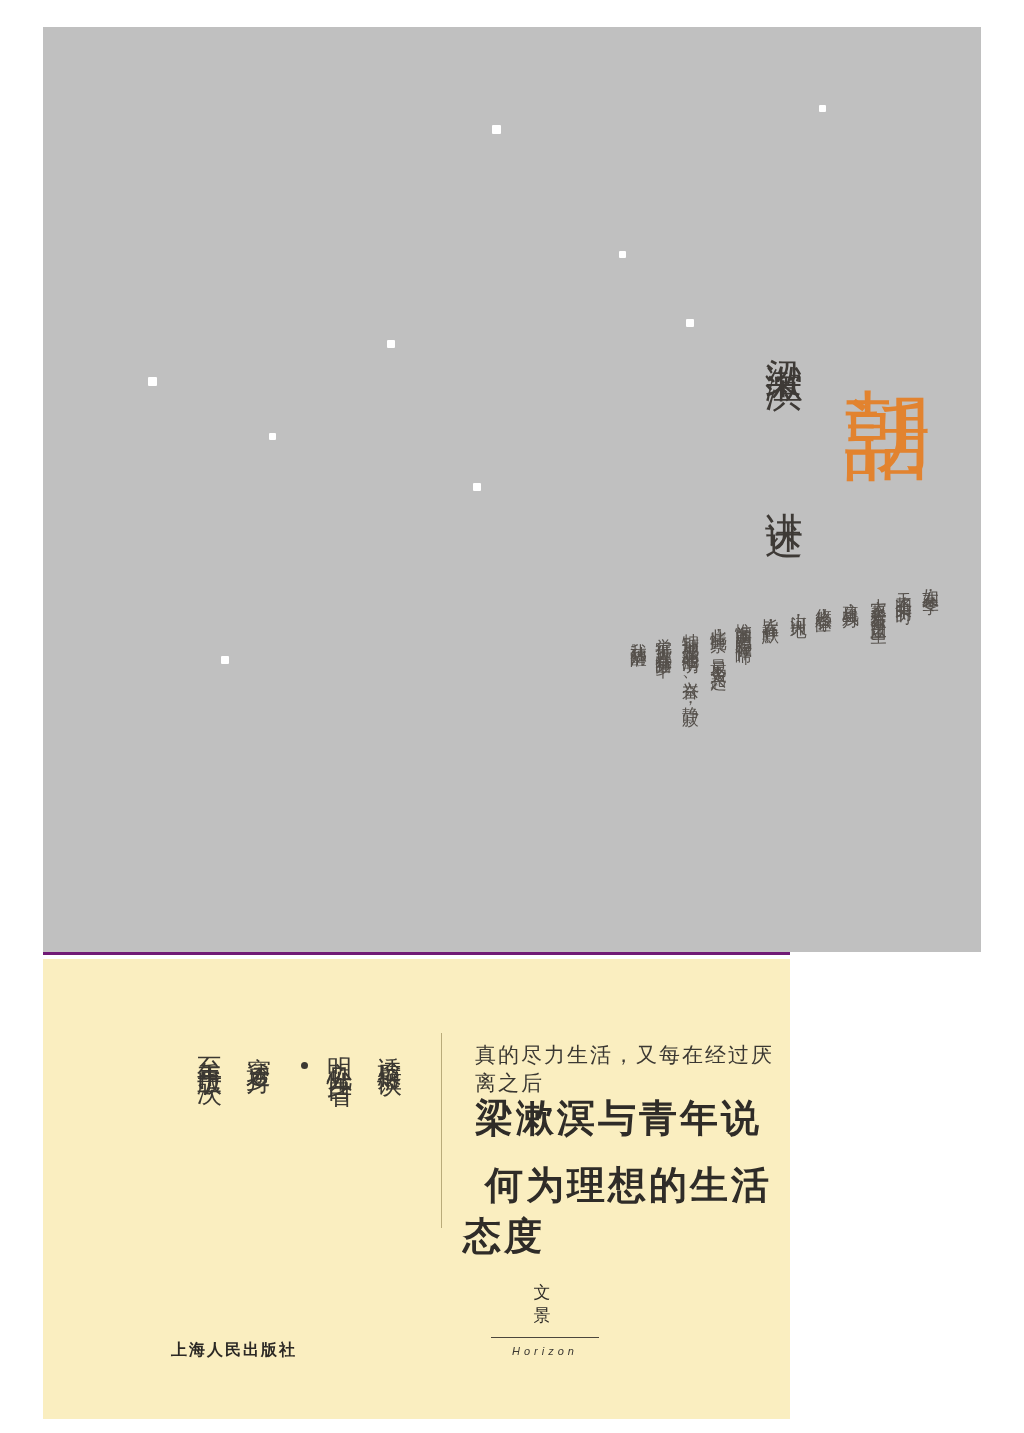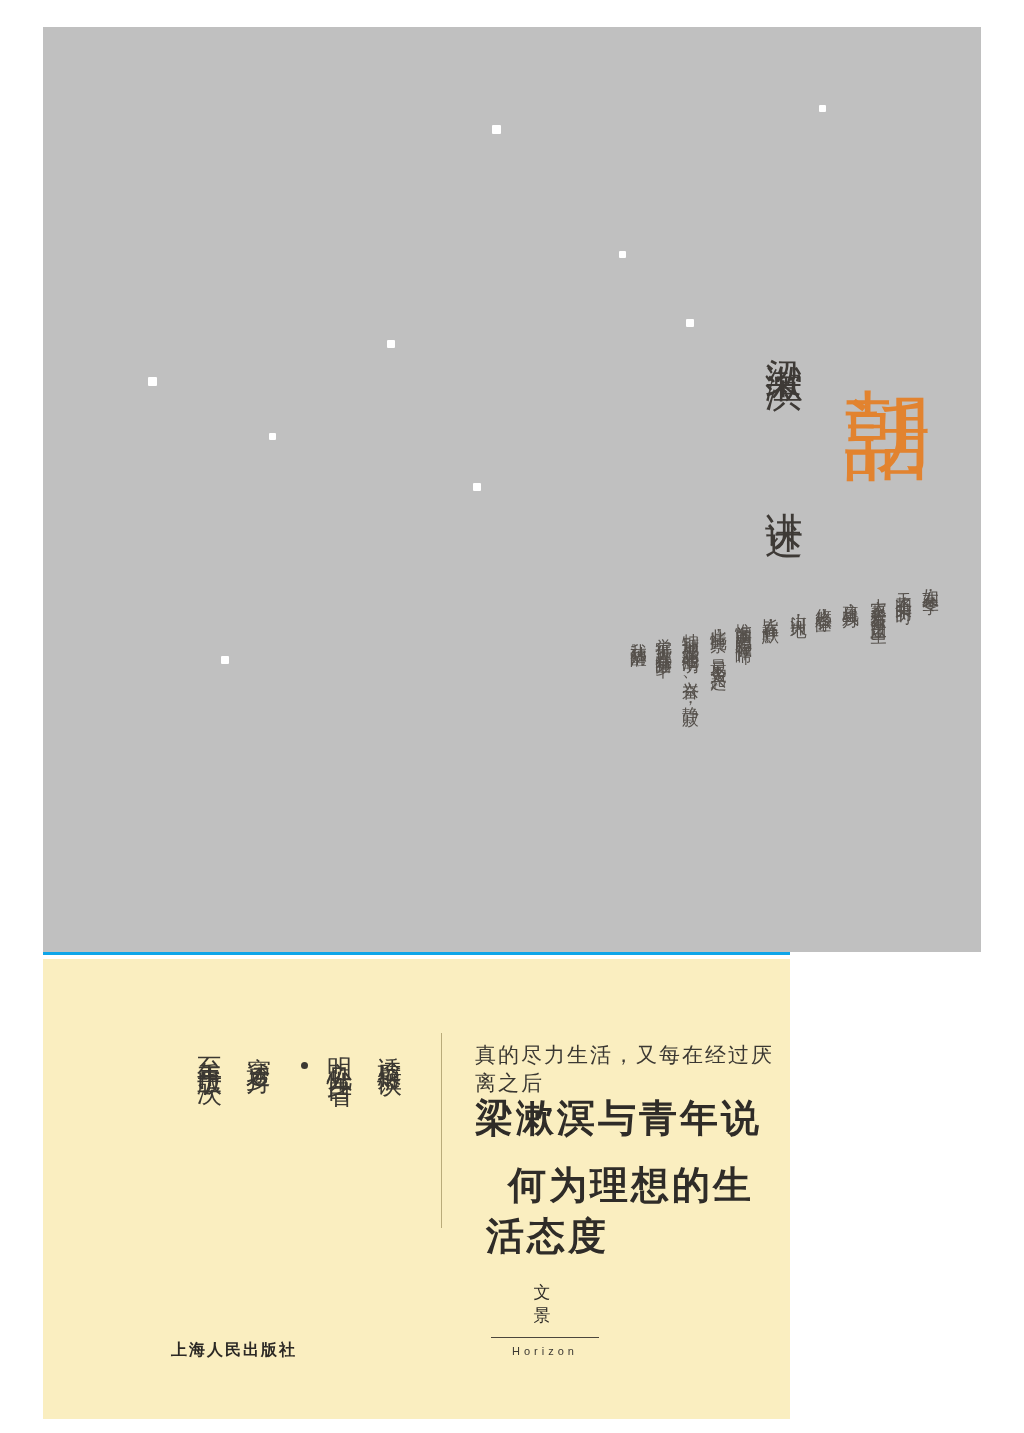--- a/index.html
+++ b/index.html
@@ -108,21 +108,21 @@
   }
 
   
   #cream-panel {
     position: absolute;
     left: 0;
     top: 925px;
     width: 747px;
     height: 467px;
     background: #faeec0;
-    border-top: 3px solid #0ea5e9;
+    border-top: 3px solid #701a75;
   }
 
   #band-top-line {
     position: absolute;
     left: 0;
     top: 0;
     width: 938px;
     height: 4px;
     background: #ffffff;
   }
@@ -143,21 +143,21 @@
     top: 138px;
     font-family: "DejaVu Sans", sans-serif;
     font-size: 38px;
     font-weight: 700;
     letter-spacing: 3px;
     color: #2f2c28;
   }
 
   #headline-2 {
     position: absolute;
-    left: 443px;
+    left: 420px;
     top: 205px;
     font-family: "DejaVu Sans", sans-serif;
     font-size: 38px;
     font-weight: 700;
     letter-spacing: 3px;
     color: #2f2c28;
     text-indent: 22px;
   }
 
   #divider-vert {
@@ -212,20 +212,21 @@
     width: 108px;
     height: 1px;
     background: #4b463c;
     margin: 10px auto 7px auto;
   }
   #imprint .en {
     font-family: "Liberation Sans", sans-serif;
     font-size: 11px;
     letter-spacing: 4px;
     color: #3b3832;
+    font-style: italic;
   }
 
   #publisher {
     position: absolute;
     left: 128px;
     top: 385px;
     font-family: "DejaVu Serif", serif;
     font-size: 16px;
     letter-spacing: 2px;
     color: #2b2824;

